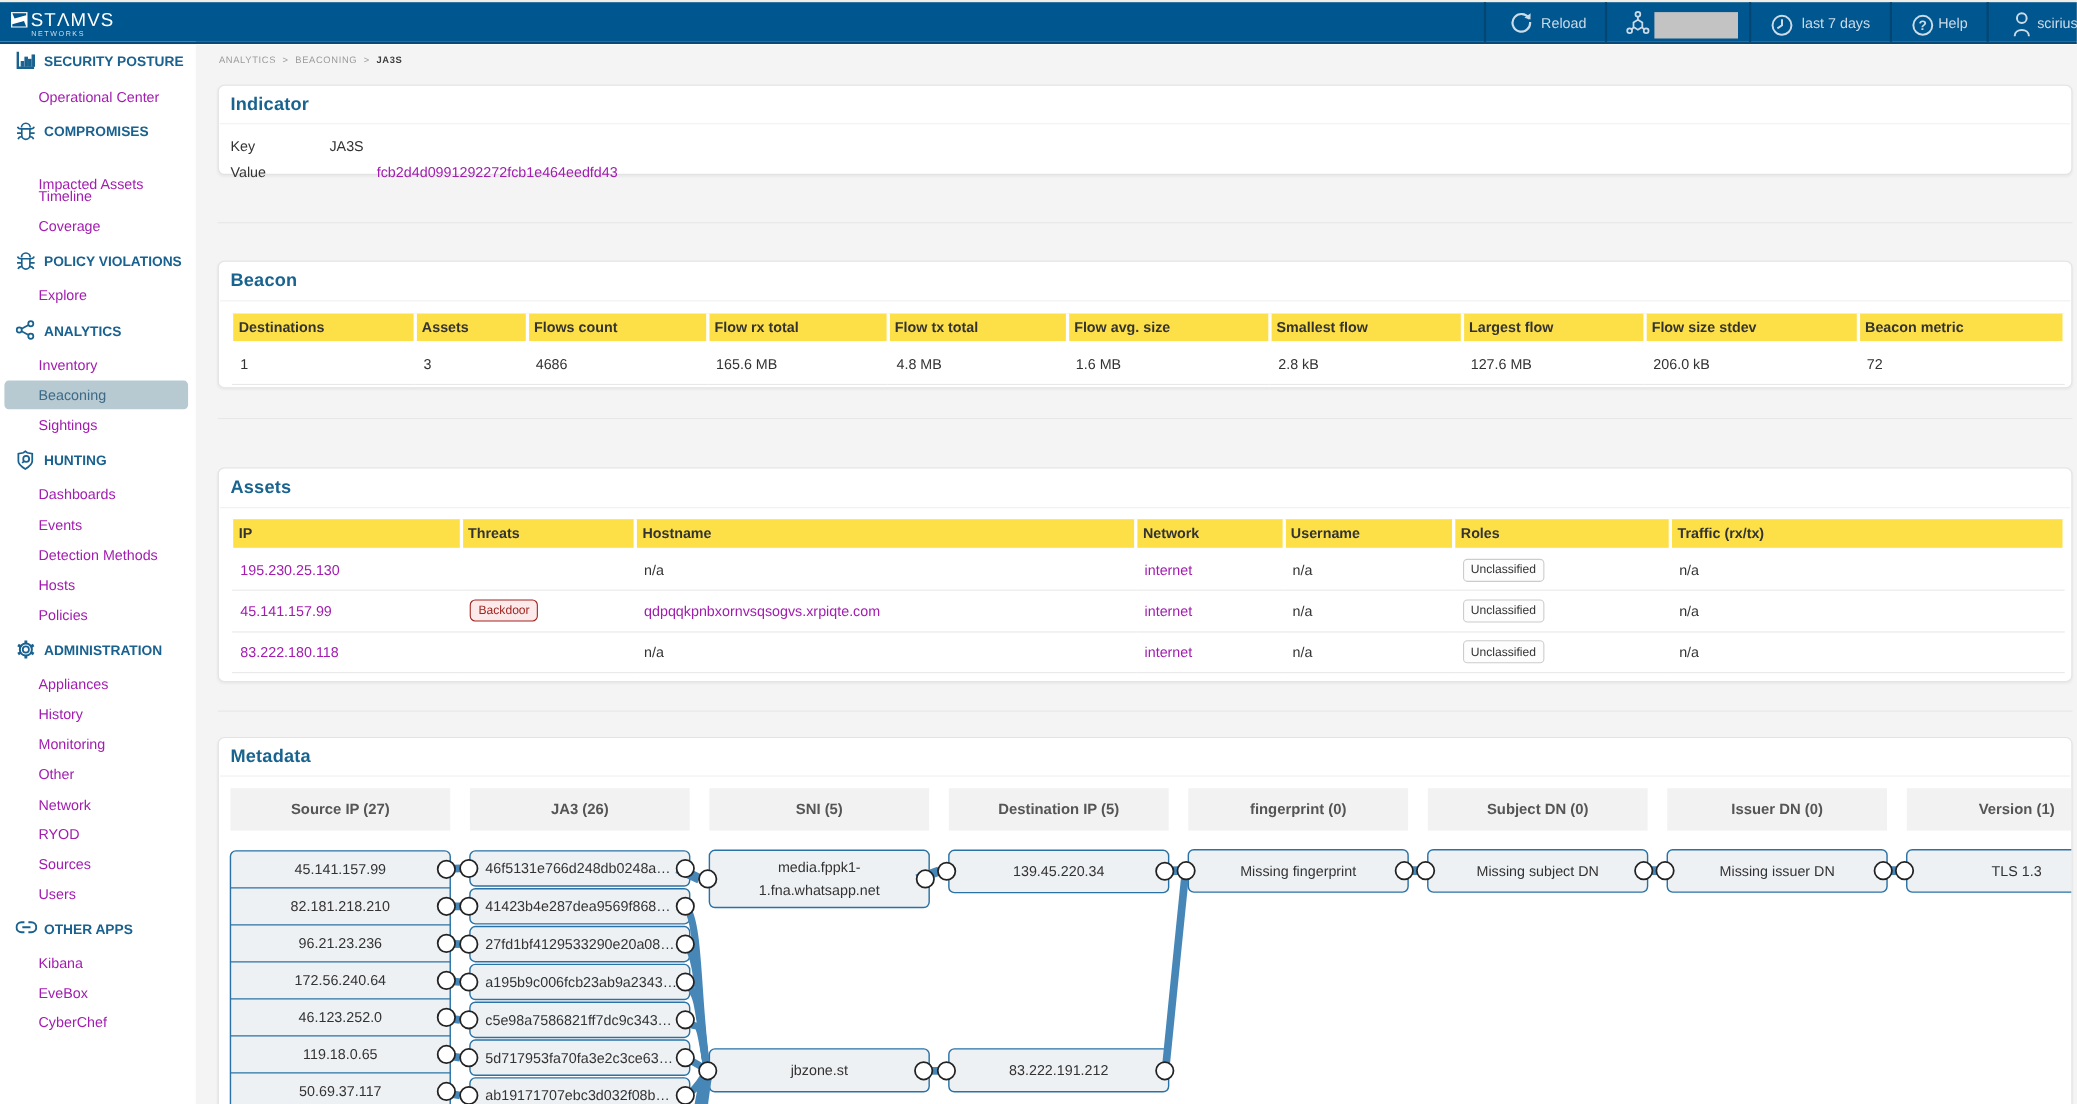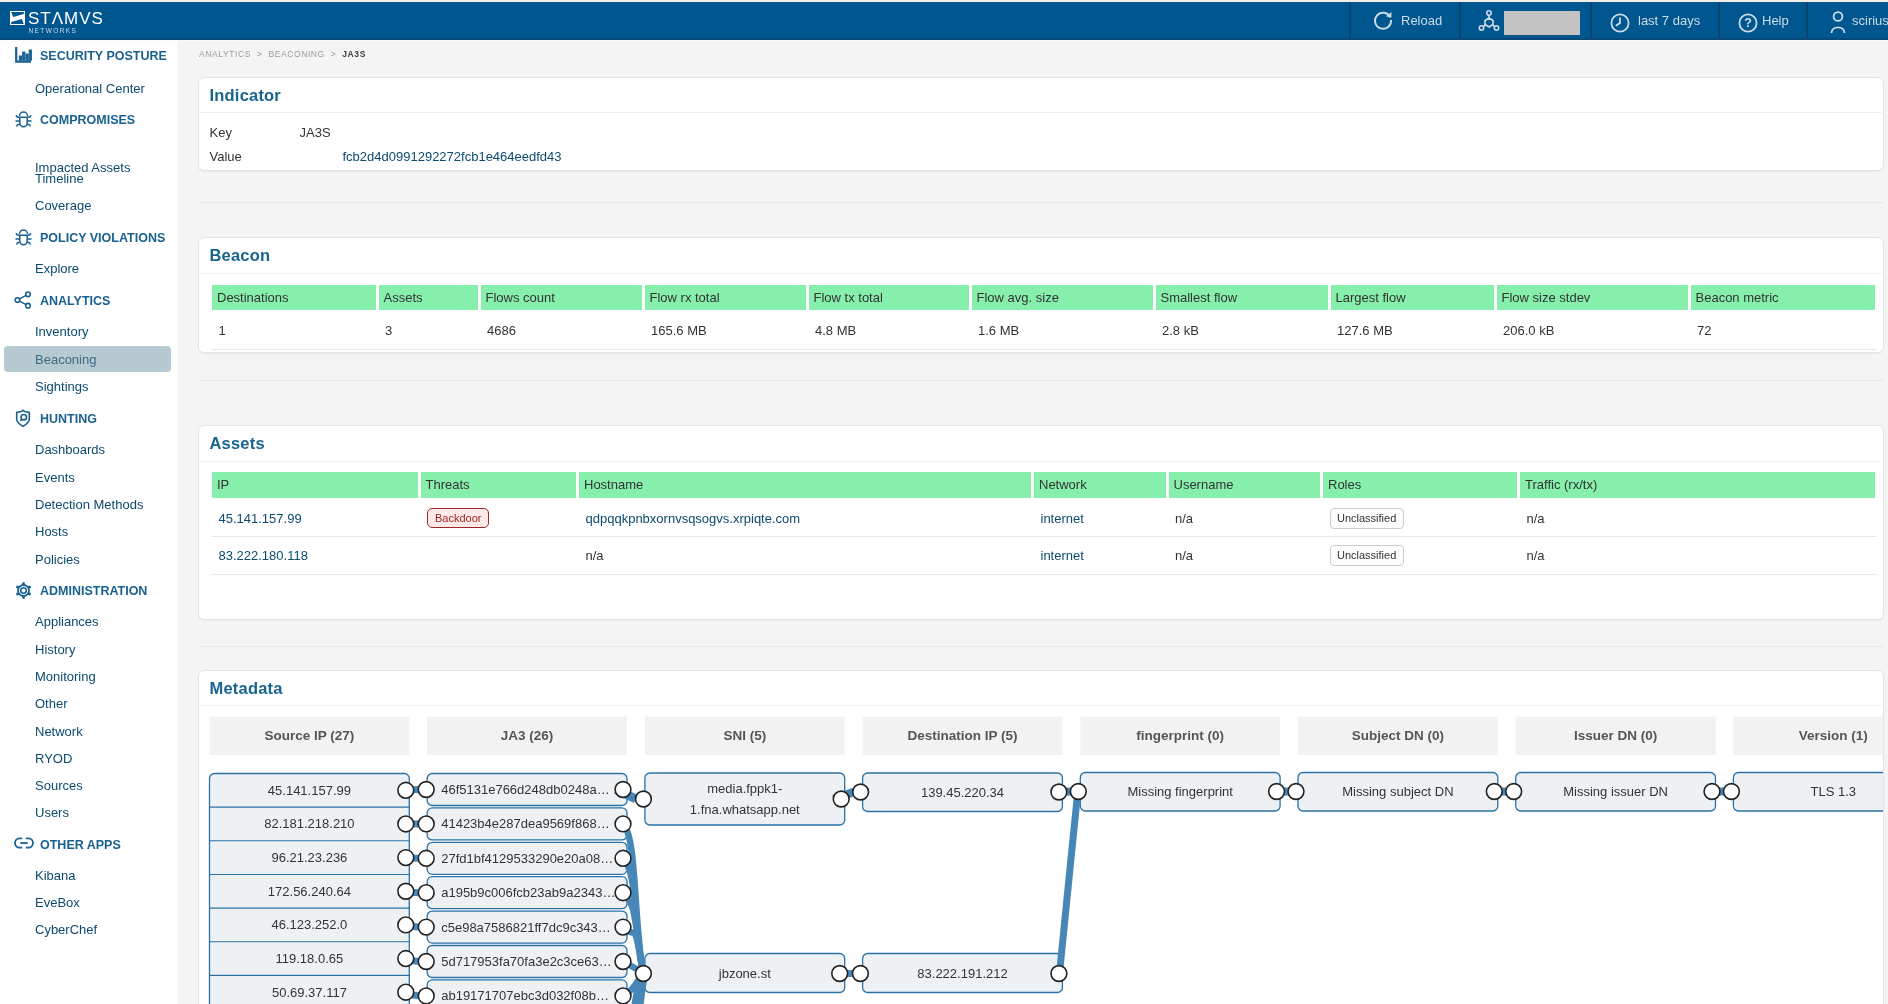--- a/index.html
+++ b/index.html
@@ -27,23 +27,23 @@
 
 
 #crumb { position:absolute; left:199px; top:49px; font-size:8.5px; letter-spacing:0.6px; color:#9b9b9b; }
 #crumb b { color:#3e3e3e; font-weight:bold; }
 .card { position:absolute; left:197.5px; width:1686.5px; background:#fff; border:1px solid #e3e3e3; border-radius:6px; box-shadow:0 1px 2px rgba(0,0,0,0.045); }
 .card h2 { position:absolute; left:11px; top:8px; font-size:16.5px; letter-spacing:0.2px; color:#19638f; }
 .cardsep { position:absolute; left:1px; right:1px; height:1px; background:#f0f0f0; }
 .hr { position:absolute; left:197.5px; width:1686.5px; height:1px; background:#e7e7e7; }
 
 table.grid { border-collapse:collapse; table-layout:fixed; position:absolute; left:10.5px; font-size:13px; }
-table.grid th { text-align:left; font-weight:normal; padding:0 5px; height:27px; background:#86efac; border-left:3px solid #fff; border-right:3px solid #fff; border-bottom:3px solid #fff;margin-left:38px; }
+table.grid th { text-align:left; font-weight:bold; padding:0 5px; height:27px; background:#fde047; border-left:3px solid #fff; border-right:3px solid #fff; border-bottom:3px solid #fff;margin-left:38px; }
 table.grid td { padding:0 8px; height:37.5px; border-bottom:1px solid #e8e8e8; }
-a.lnk { color:#0c4a6e; }
+a.lnk { color:#a21caf; }
 .badge-red { display:inline-block; border:1.4px solid #a02622; color:#a02622; border-radius:5px; padding:3px 7px; font-size:11px; background:#fce9e9; }
 .badge-gray { display:inline-block; border:1px solid #ccc; color:#333; border-radius:4px; padding:3.5px 6.5px; font-size:11px; background:#fdfdfd; }
 </style>
 </head>
 <body>
 <div id="topstrip"></div>
 <div id="navbar">
   <div id="logo">
     <svg width="160" height="30" viewBox="0 0 160 30">
       <rect x="0" y="4" width="15" height="14" fill="#fff"></rect>
@@ -192,21 +192,21 @@
       </svg><span class="txt">OTHER APPS</span></div>
   <div class="sb-item" style="top:830px"><a class="lnk" href="#">Kibana</a></div>
   <div class="sb-item" style="top:857px"><a class="lnk" href="#">EveBox</a></div>
   <div class="sb-item" style="top:884px"><a class="lnk" href="#">CyberChef</a></div>
 </div>
 
 <div style="position:absolute;left:0;top:38px;width:1888px;height:1.5px;background:#08497a;z-index:5"></div>
 <div style="position:absolute;left:0;top:39.5px;width:1888px;height:1px;background:#fbfbf8;z-index:5"></div>
 <div id="crumb">ANALYTICS &nbsp;&gt;&nbsp; BEACONING &nbsp;&gt;&nbsp; <b>JA3S</b></div>
 
-<div class="card" style="top:77px; height:94px;">
+<div class="card" style="top:77px; height:82px;">
   <h2>Indicator</h2>
   <div class="cardsep" style="top:34px"></div>
   <div class="abs" style="left:11px; top:47px; width:90px;">Key</div>
   <div class="abs" style="left:101px; top:47px;">JA3S</div>
   <div class="abs" style="left:11px; top:71px; width:90px;">Value</div>
   <div class="abs" style="left:101px; top:71px;padding-left:43px;"><a class="lnk" href="#">fcb2d4d0991292272fcb1e464eedfd43</a></div>
 </div>
 <div class="hr" style="top:202px"></div>
 
 <div class="card" style="top:237px; height:116px;">
@@ -270,20 +270,29 @@
       </colgroup>
     <tbody>
         <tr>
           <th>IP</th>
           <th>Threats</th>
           <th>Hostname</th>
           <th>Network</th>
           <th>Username</th>
           <th>Roles</th>
           <th>Traffic (rx/tx)</th>
+        </tr>
+    <tr>
+          <td><a class="lnk" href="#">195.230.25.130</a></td>
+          <td></td>
+          <td>n/a</td>
+          <td><a class="lnk" href="#">internet</a></td>
+          <td>n/a</td>
+          <td><span class="badge-gray">Unclassified</span></td>
+          <td>n/a</td>
         </tr>
     <tr>
           <td><a class="lnk" href="#">45.141.157.99</a></td>
           <td><span class="badge-red">Backdoor</span></td>
           <td><a class="lnk" href="#">qdpqqkpnbxornvsqsogvs.xrpiqte.com</a></td>
           <td><a class="lnk" href="#">internet</a></td>
           <td>n/a</td>
           <td><span class="badge-gray">Unclassified</span></td>
           <td>n/a</td>
         </tr>

